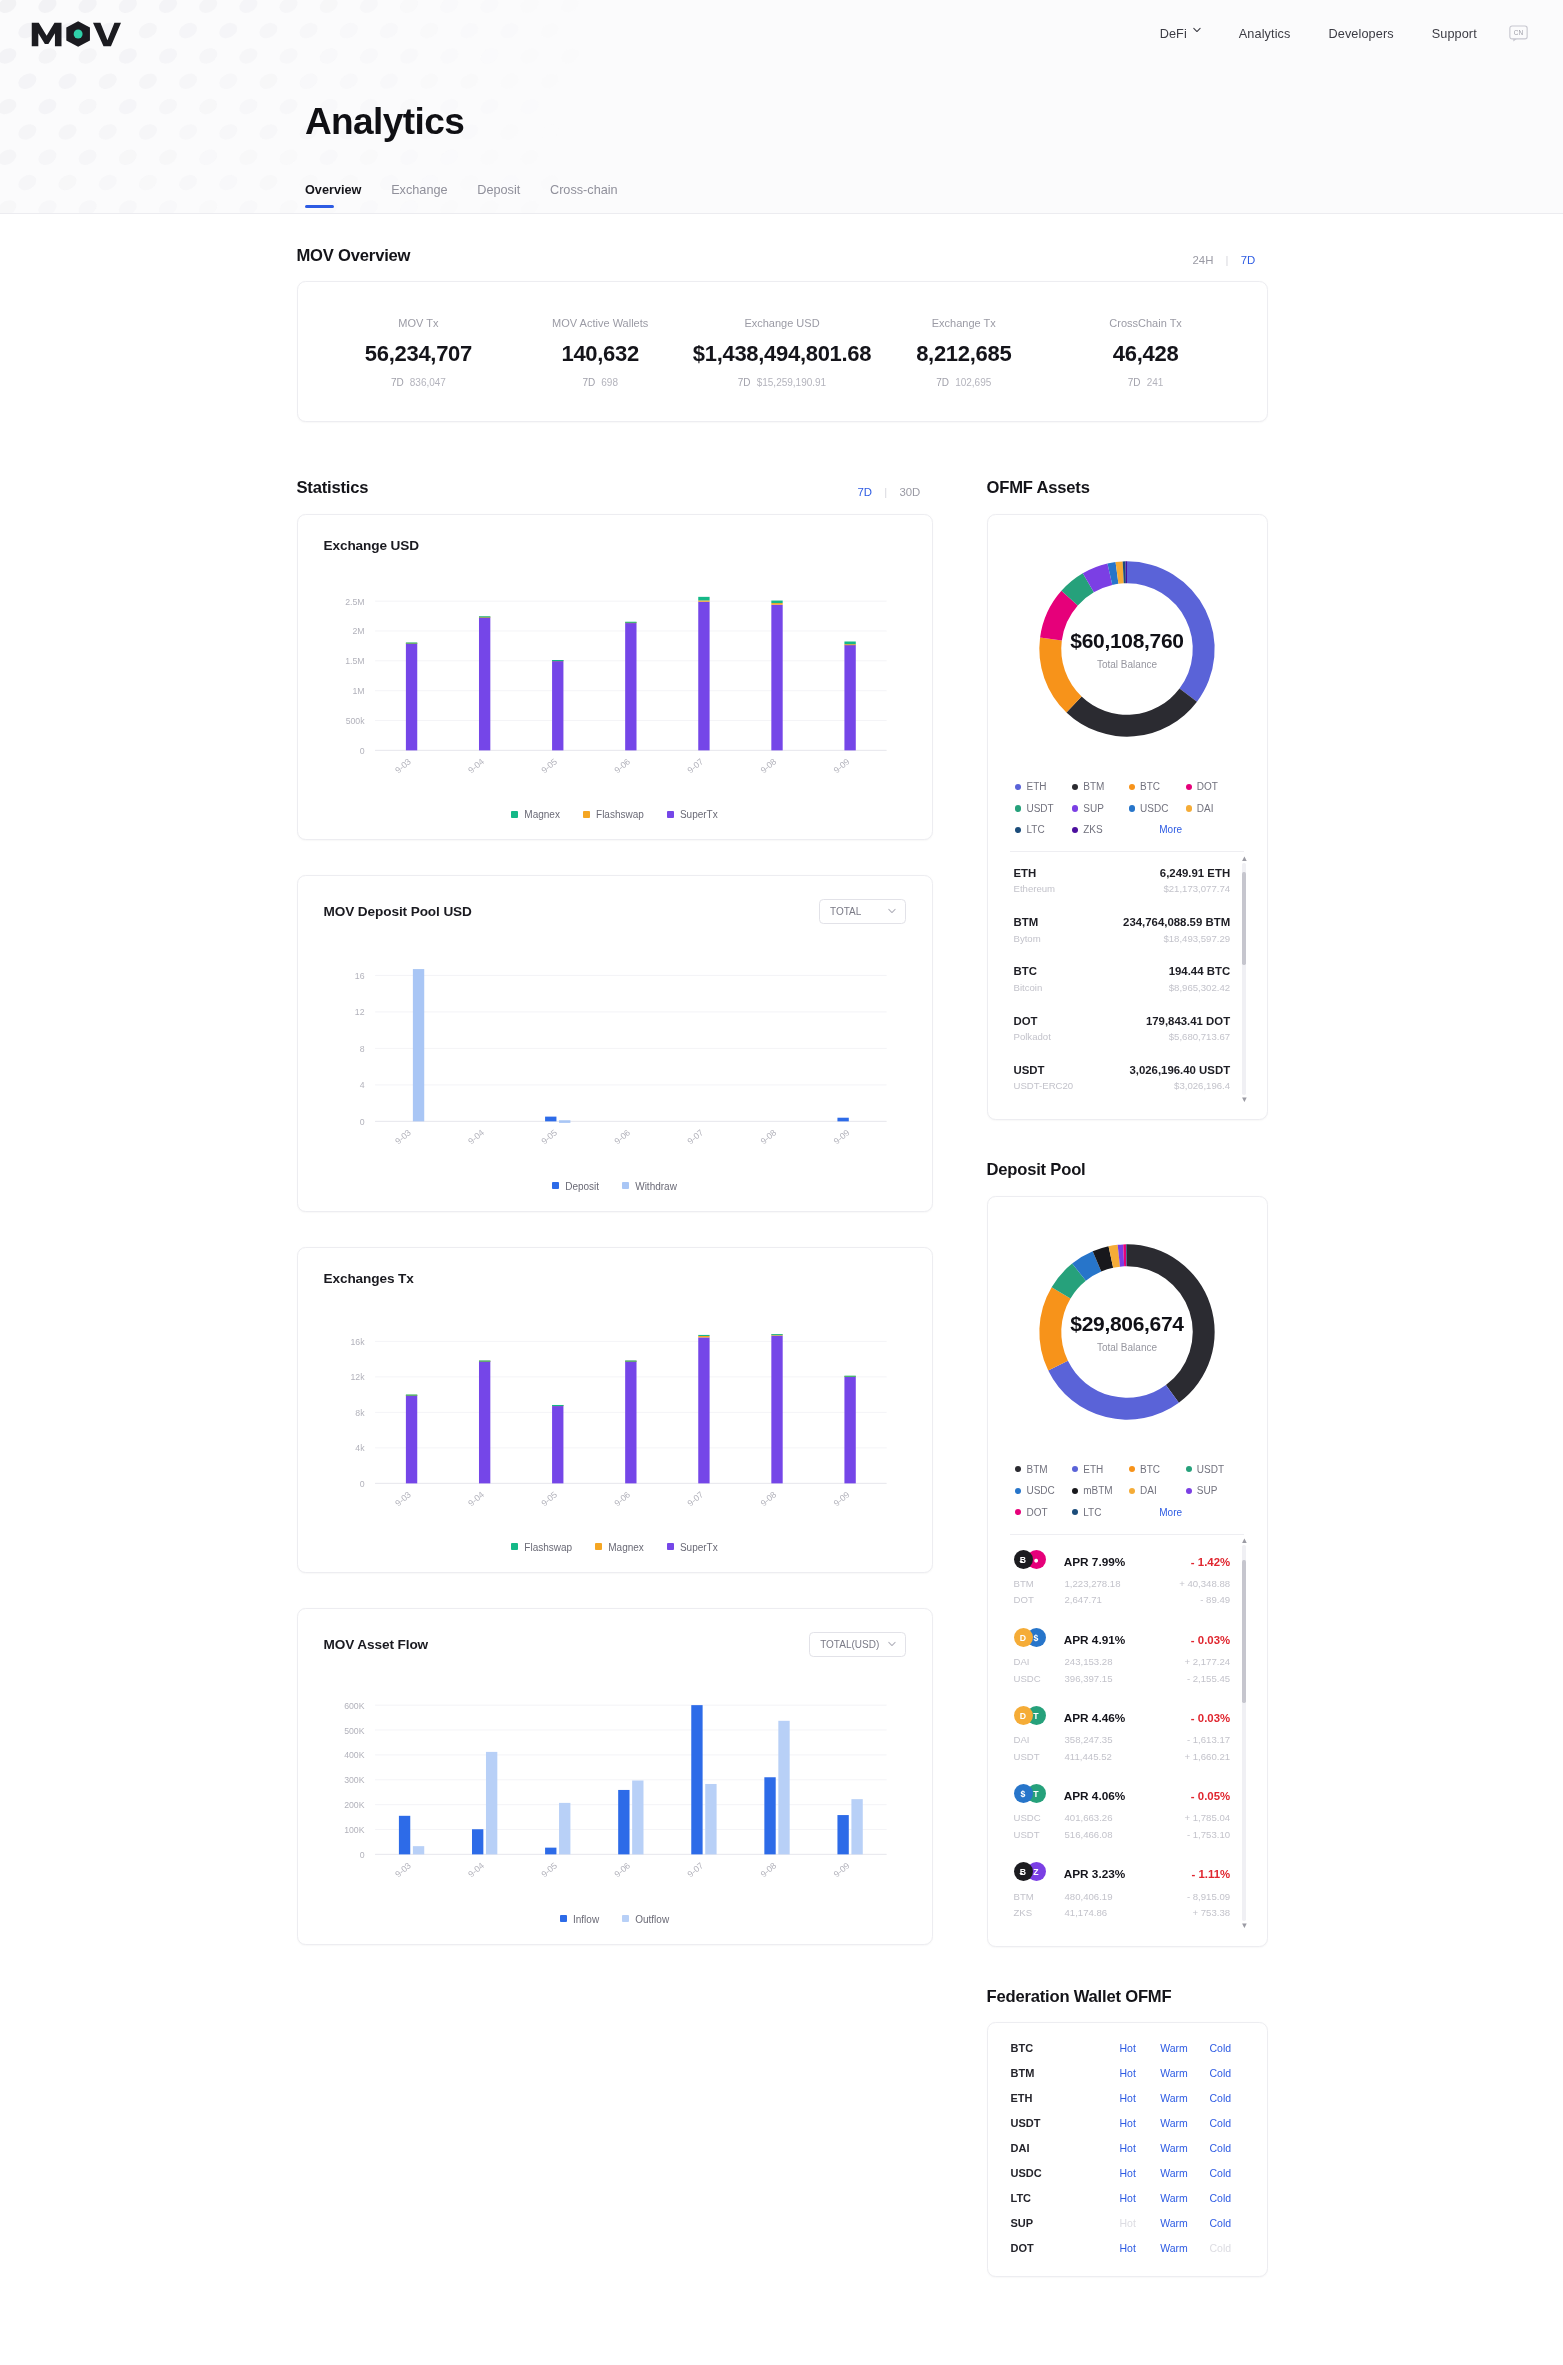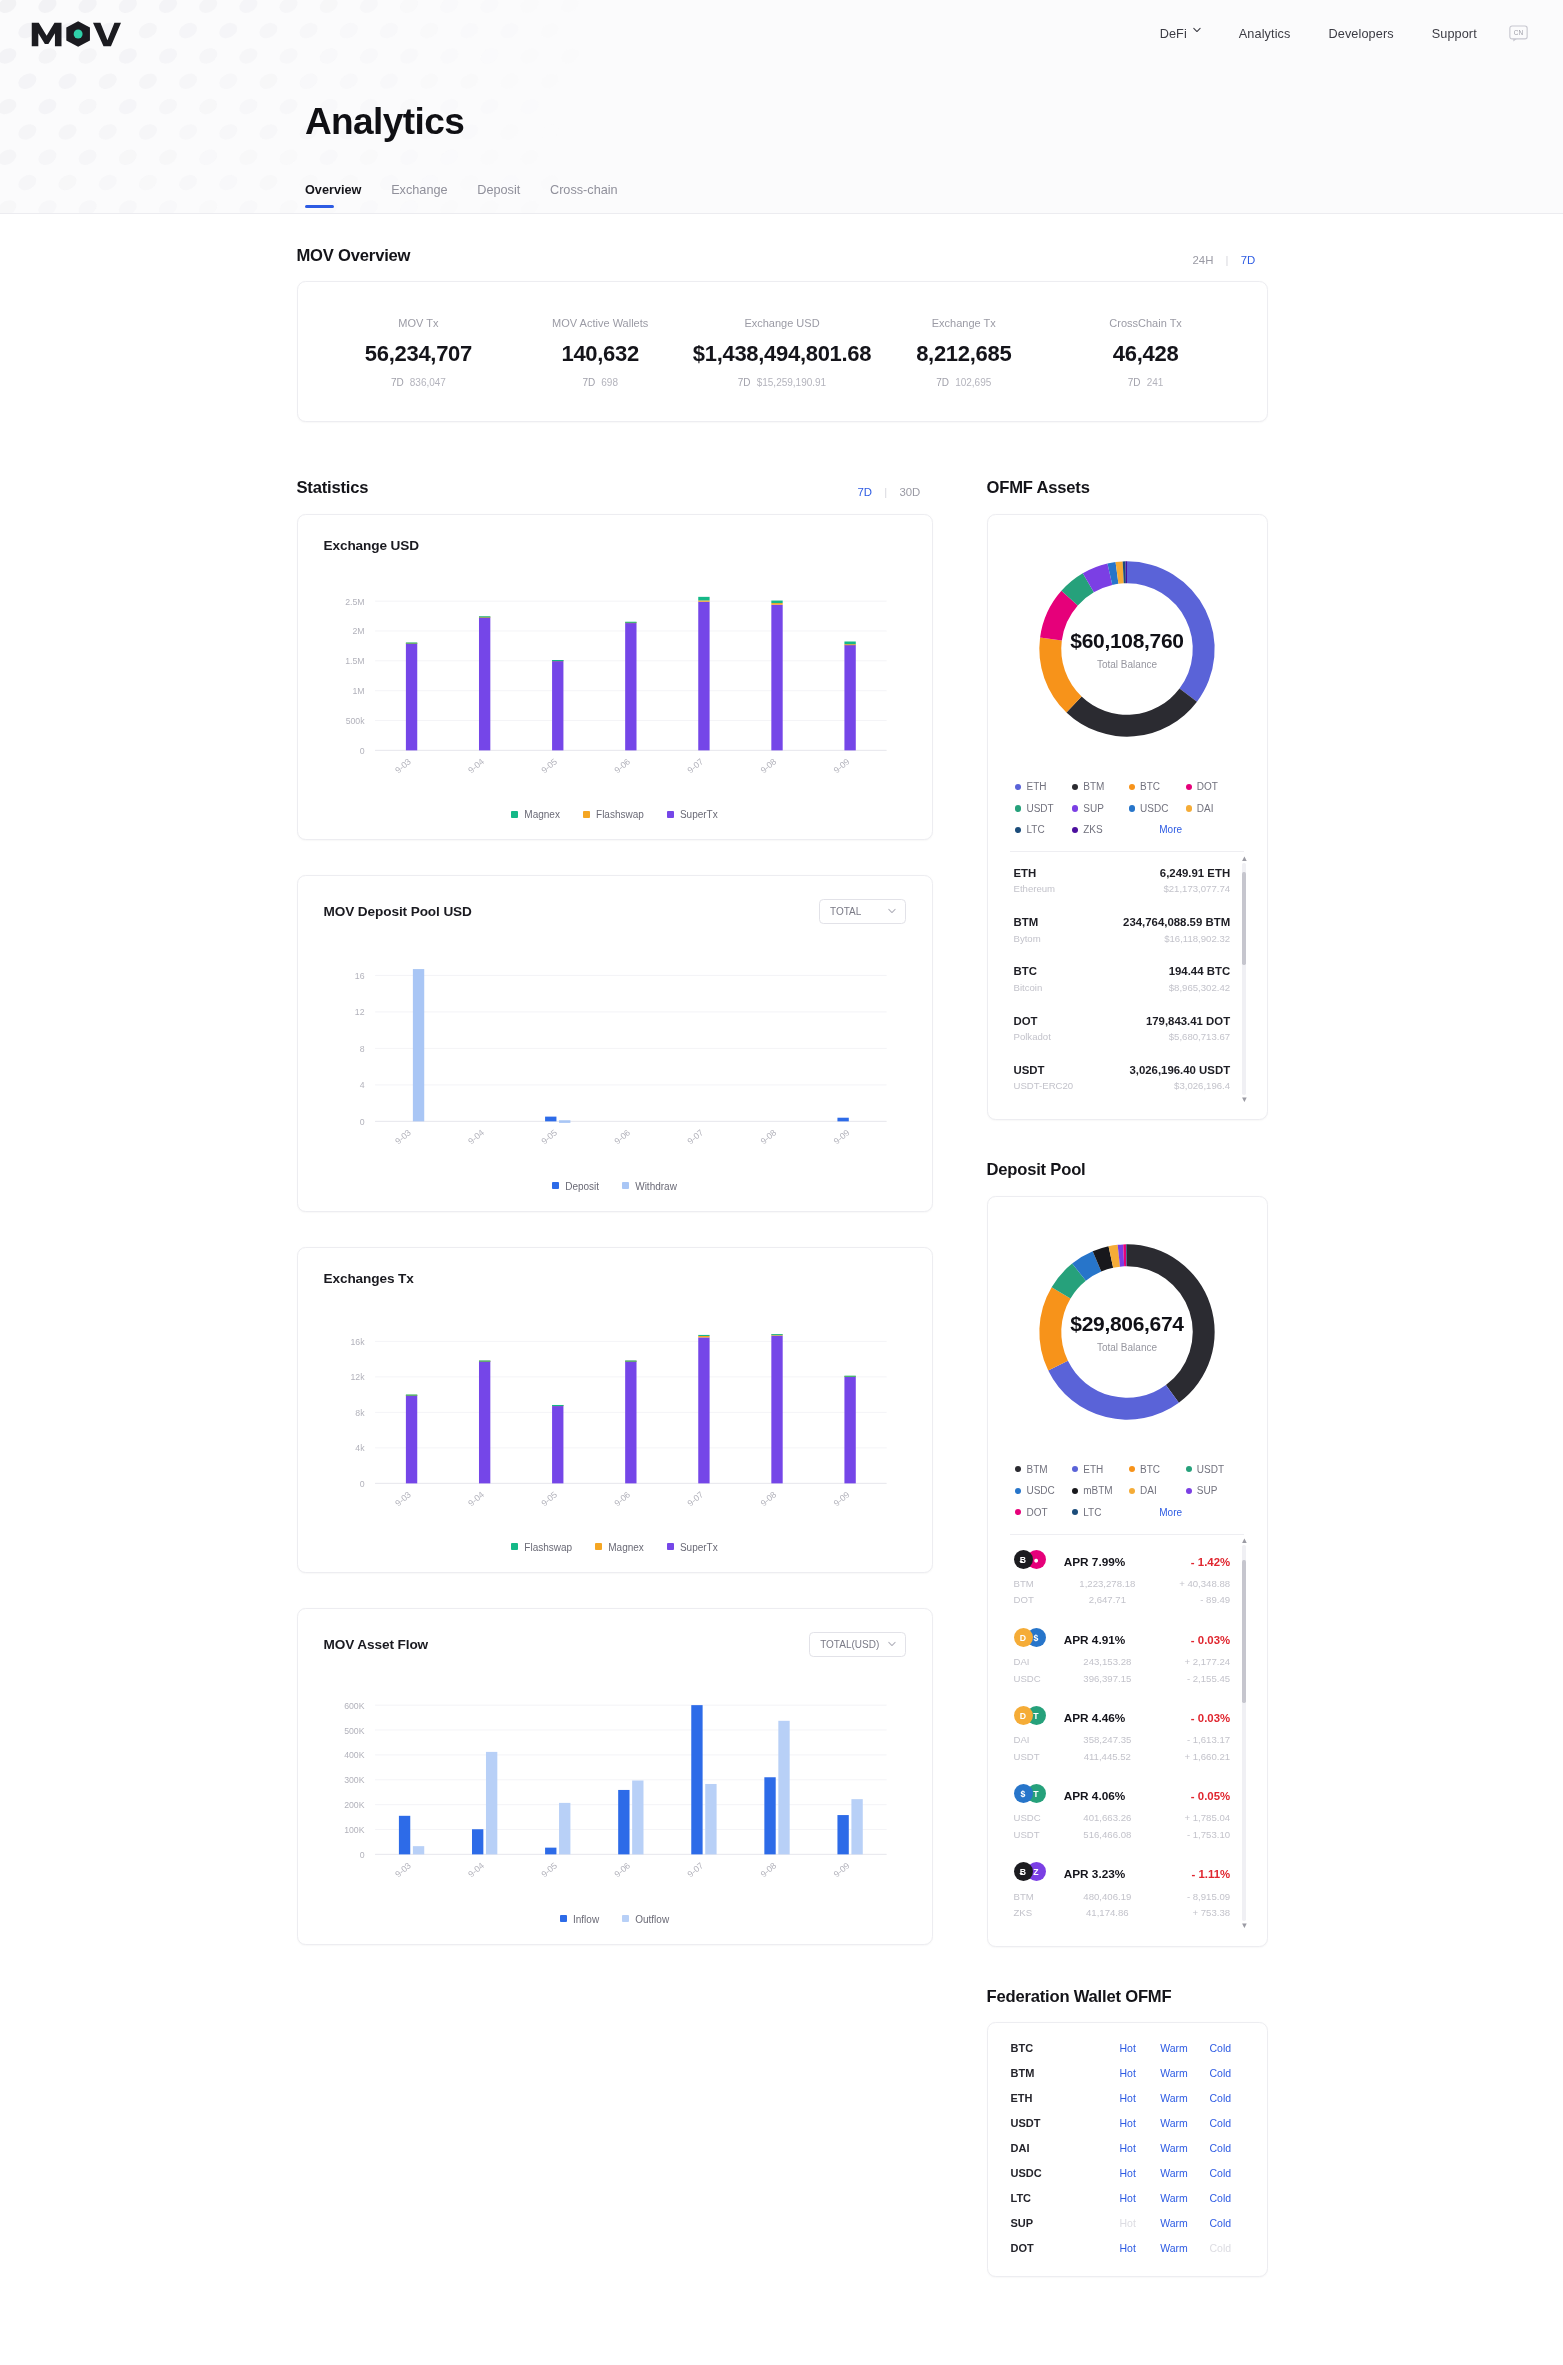--- a/index.html
+++ b/index.html
@@ -157,21 +157,21 @@
     position:absolute; top:0; width:19px; height:19px; border-radius:50%;
     display:flex; align-items:center; justify-content:center;
     font-size:8.7px; font-weight:700; color:#fff;
   }
   .coin.c1 { left:0; z-index:2; }
   .coin.c2 { left:13px; z-index:1; }
   .apr-val { font-size:11.8px; font-weight:700; color:#15151c; flex:1; text-align:left; padding-left:5.2px; }
   .apr-delta { font-size:11.4px; font-weight:700; color:#e0262f; text-align:right;margin-left:15px; }
   .apr-line { display:flex; align-items:baseline; margin-top:5.2px; font-size:9.6px; color:#c3c3cb; }
   .apr-line .k { width:51px; flex:none; }
-  .apr-line .v { flex:1; text-align:center; }
+  .apr-line .v { flex:1; text-align:left; }
   .apr-line .d { text-align:right; min-width:80px; }
 
   
   .fed-card { padding:12.2px 23px 15.7px; }
   .fed-row { display:flex; align-items:center; height:25px; }
   .fed-sym { width:94px; font-size:11px; font-weight:700; color:#24242b; }
   .fed-link { flex:1; text-align:center; font-size:10.5px; color:#2d5be3; cursor:pointer; }
   .fed-link.off { color:#dcdce2; cursor:default; }
 </style>
 </head>
@@ -758,21 +758,21 @@
                       <span class="asset-usd">$21,173,077.74</span>
                     </div>
                   </div>
                   <div class="asset-row">
                     <div class="asset-top">
                       <span class="asset-sym">BTM</span>
                       <span class="asset-amt">234,764,088.59 BTM</span>
                     </div>
                     <div class="asset-bot">
                       <span class="asset-name">Bytom</span>
-                      <span class="asset-usd">$16,118,902.32</span>
+                      <span class="asset-usd">$18,493,597.29</span>
                     </div>
                   </div>
                   <div class="asset-row">
                     <div class="asset-top">
                       <span class="asset-sym">BTC</span>
                       <span class="asset-amt">194.44 BTC</span>
                     </div>
                     <div class="asset-bot">
                       <span class="asset-name">Bitcoin</span>
                       <span class="asset-usd">$8,965,302.42</span>

